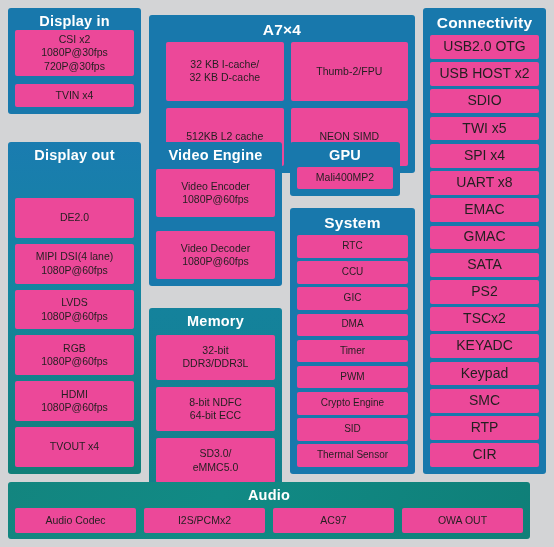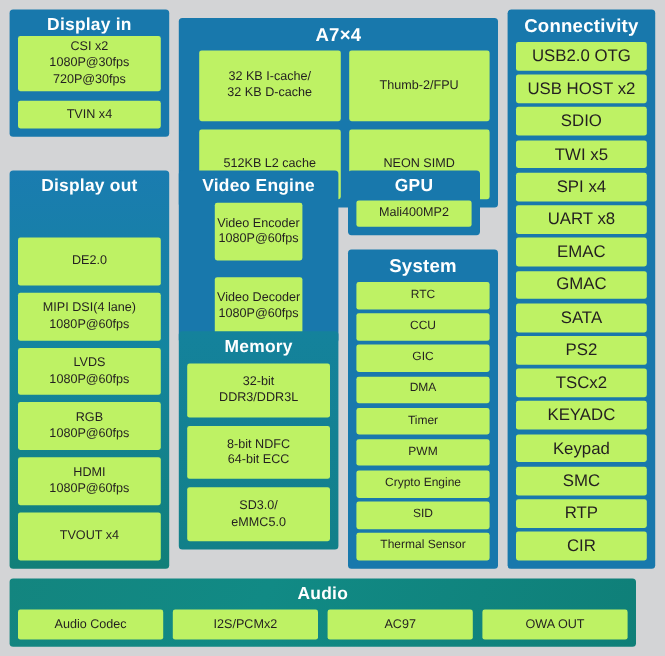--- a/index.html
+++ b/index.html
@@ -51,21 +51,21 @@
     grid-auto-rows: 1fr;
     gap: 7px;
   }
   .cells.row4 {
     display: grid;
     grid-template-columns: repeat(4, 1fr);
     gap: 8px;
   }
 
   .cell {
-    background: #bef264;
+    background: #ec4899;
     color: #231f20;
     border-radius: 2px;
     display: flex;
     flex-direction: column;
     align-items: center;
     justify-content: center;
     text-align: center;
     font-size: 10.5px;
     line-height: 1.28;
     padding: 3px 2px;
@@ -84,24 +84,24 @@
 
   #connectivity  { left: 423px; top: 8px;   width: 123px; height: 466px; }
   #connectivity .cells { gap: 3.5px; margin-top: 4px; }
   #connectivity .cell { flex: 1 1 0; font-size: 14px; }
 
   #display-out   { left: 8px;   top: 142px; width: 133px; height: 332px; }
   #display-out .cells { gap: 6px; margin-top: 14px; }
   #display-out .cell { flex: 1 1 0; }
 
   #video-engine  { left: 149px; top: 142px; width: 133px; height: 144px; }
-  #video-engine .cells { gap: 14px; margin-top: 5px; align-items: center; }
+  #video-engine .cells { gap: 14px; margin-top: 5px; }
   #video-engine .cell { flex: 1 1 0; }
 
-  #memory        { left: 149px; top: 276px; width: 133px; height: 182px; }
+  #memory        { left: 149px; top: 308px; width: 133px; height: 182px; }
   #memory .cells { gap: 7px; margin-top: 5px; }
   #memory .cell { flex: 1 1 0; }
 
   #gpu           { left: 290px; top: 142px; width: 110px; height: 54px; }
   #gpu .cells { margin-top: 3px; }
   #gpu .cell { flex: 1 1 0; }
 
   #system        { left: 290px; top: 208px; width: 125px; height: 266px; }
   #system .cells { gap: 3.5px; margin-top: 4px; }
   #system .cell { flex: 1 1 0; font-size: 10px; }

